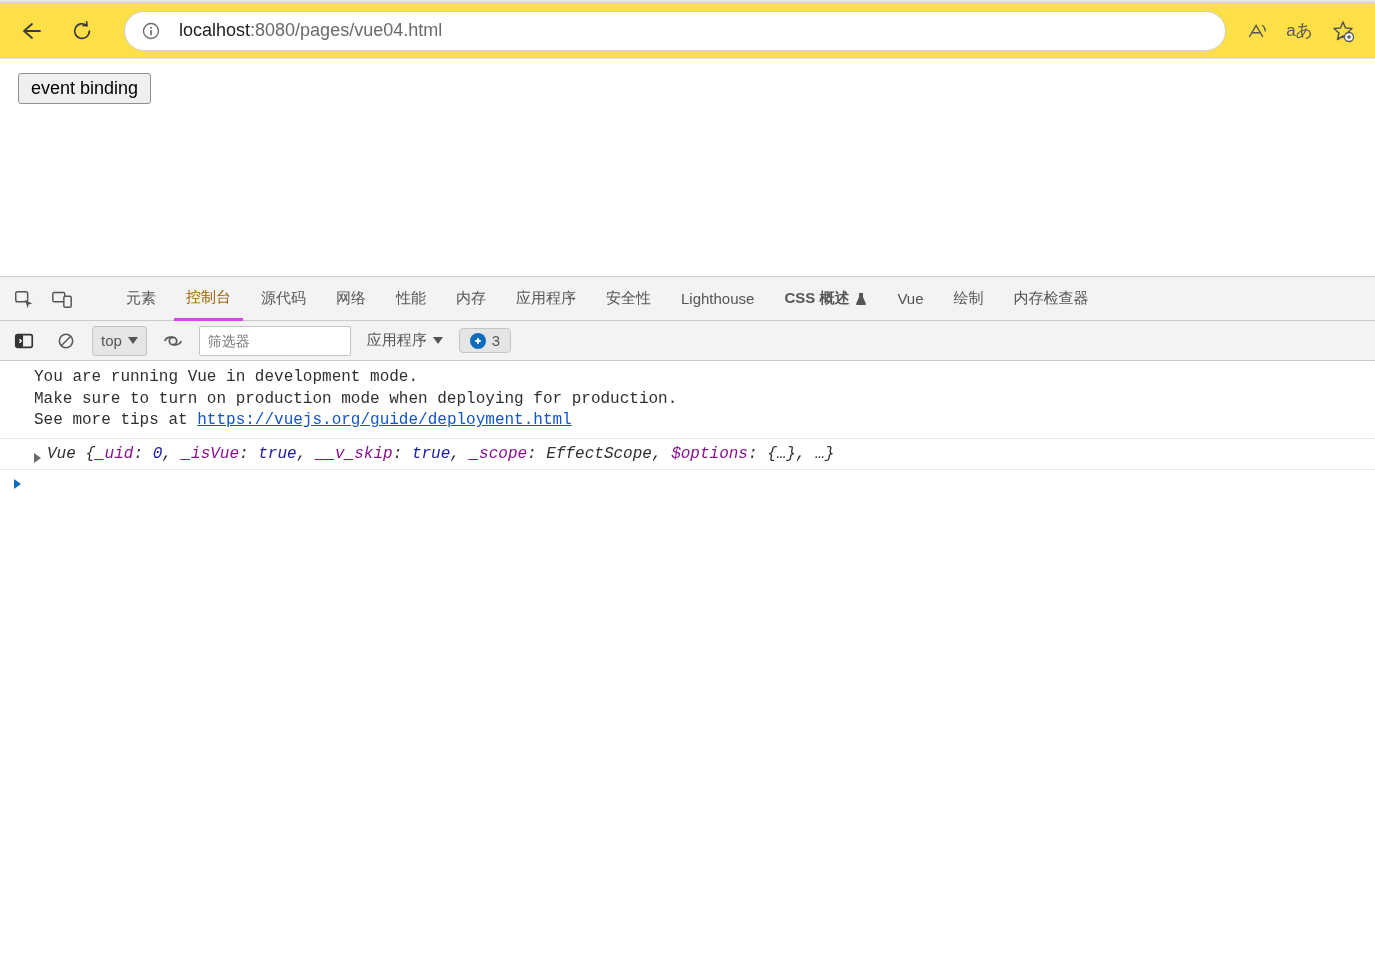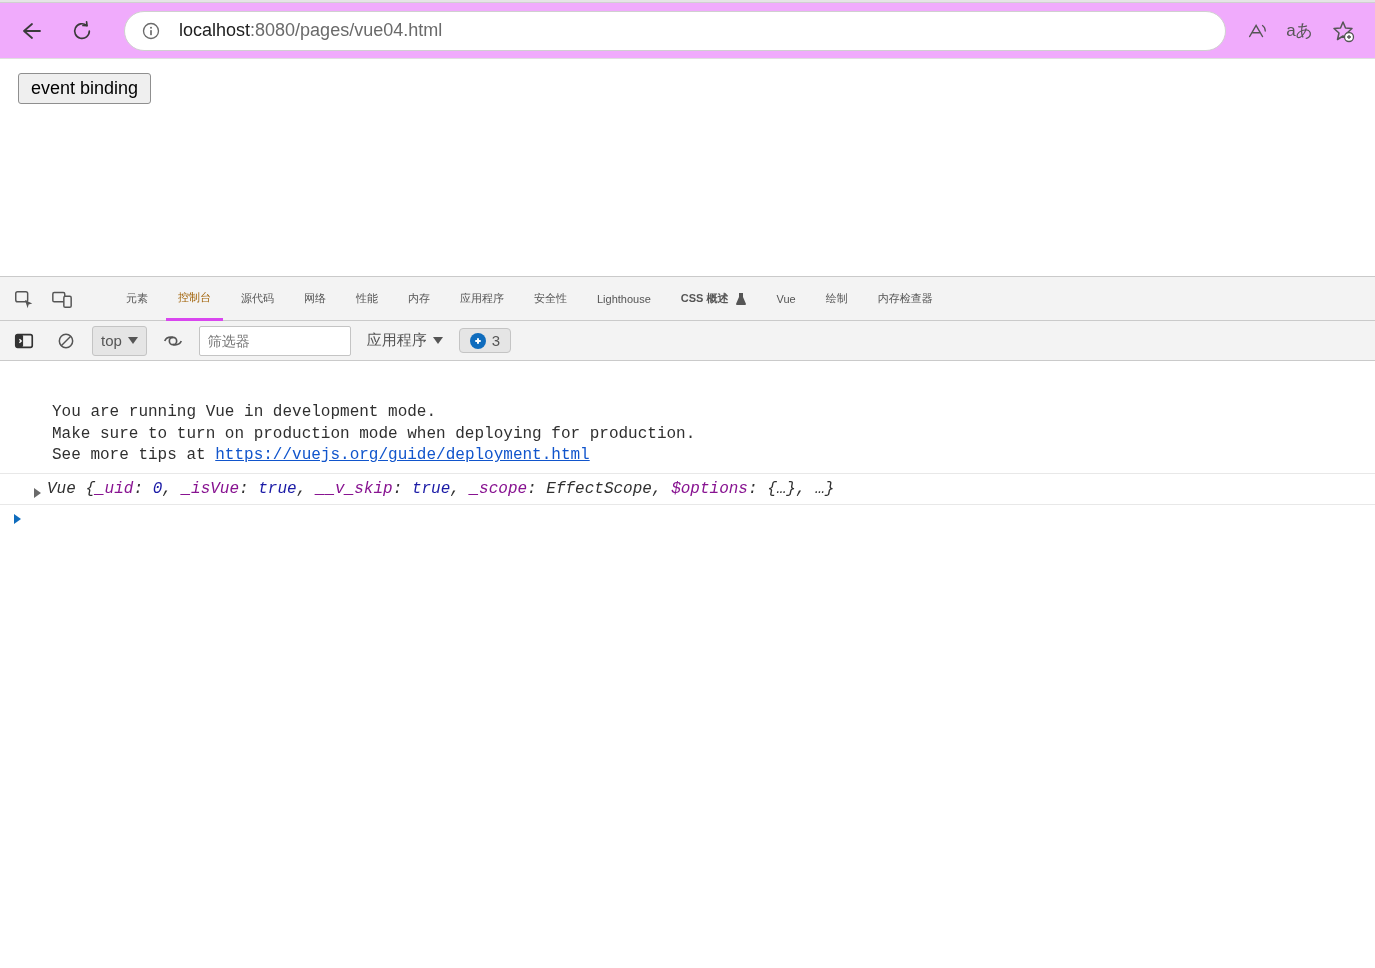--- a/index.html
+++ b/index.html
@@ -13,21 +13,21 @@
       overflow: hidden;
     }
 
     
     .top-shadow { height: 3px; background: #e5e5e5; border-bottom: 1px solid #d0d0d0; }
     .nav-bar {
       display: flex;
       align-items: center;
       height: 56px;
       padding: 0 10px;
-      background: #f0abfc;
+      background: #fde047;
       border-bottom: 1px solid #e0e0e0;
     }
     .nav-btn {
       width: 40px; height: 40px;
       display: flex; align-items: center; justify-content: center;
       cursor: pointer; border-radius: 4px;
       margin-right: 12px;
     }
     .address-bar {
       flex: 1;
@@ -66,21 +66,21 @@
 
     
     .dt-tabs {
       display: flex;
       align-items: center;
       height: 44px;
       background: #f3f3f3;
       border-bottom: 1px solid #cacaca;
       padding: 0 8px;
       gap: 6px;
-      font-size: 11px;
+      font-size: 15px;
       color: #555;
     }
     .dt-iconbtn {
       width: 32px; height: 32px;
       display:flex; align-items:center; justify-content:center;
       cursor:pointer;
     }
     .dt-tab {
       padding: 0 12px;
       height: 44px;
@@ -146,26 +146,25 @@
       background:#0f6cbd;
       display:flex; align-items:center; justify-content:center;
     }
 
     
     .console-messages {
       font-family: Consolas, "Courier New", monospace;
       font-size: 16px;
     }
     .msg-block {
-      padding: 6px 10px 6px 52px;
+      padding: 6px 10px 6px 34px;
       border-bottom: 1px solid #e8e8e8;
       color: #303030;
       line-height: 1.35;
       white-space: pre;
-      margin-top: 35px;
     }
     .msg-block a { color: #1155cc; text-decoration: underline; }
     .obj-row {
       padding: 6px 10px 6px 34px;
       border-bottom: 1px solid #e8e8e8;
       display:flex;
       align-items:flex-end;
       gap:6px;
       font-family: Consolas, "Courier New", monospace;
       font-size: 16px;

